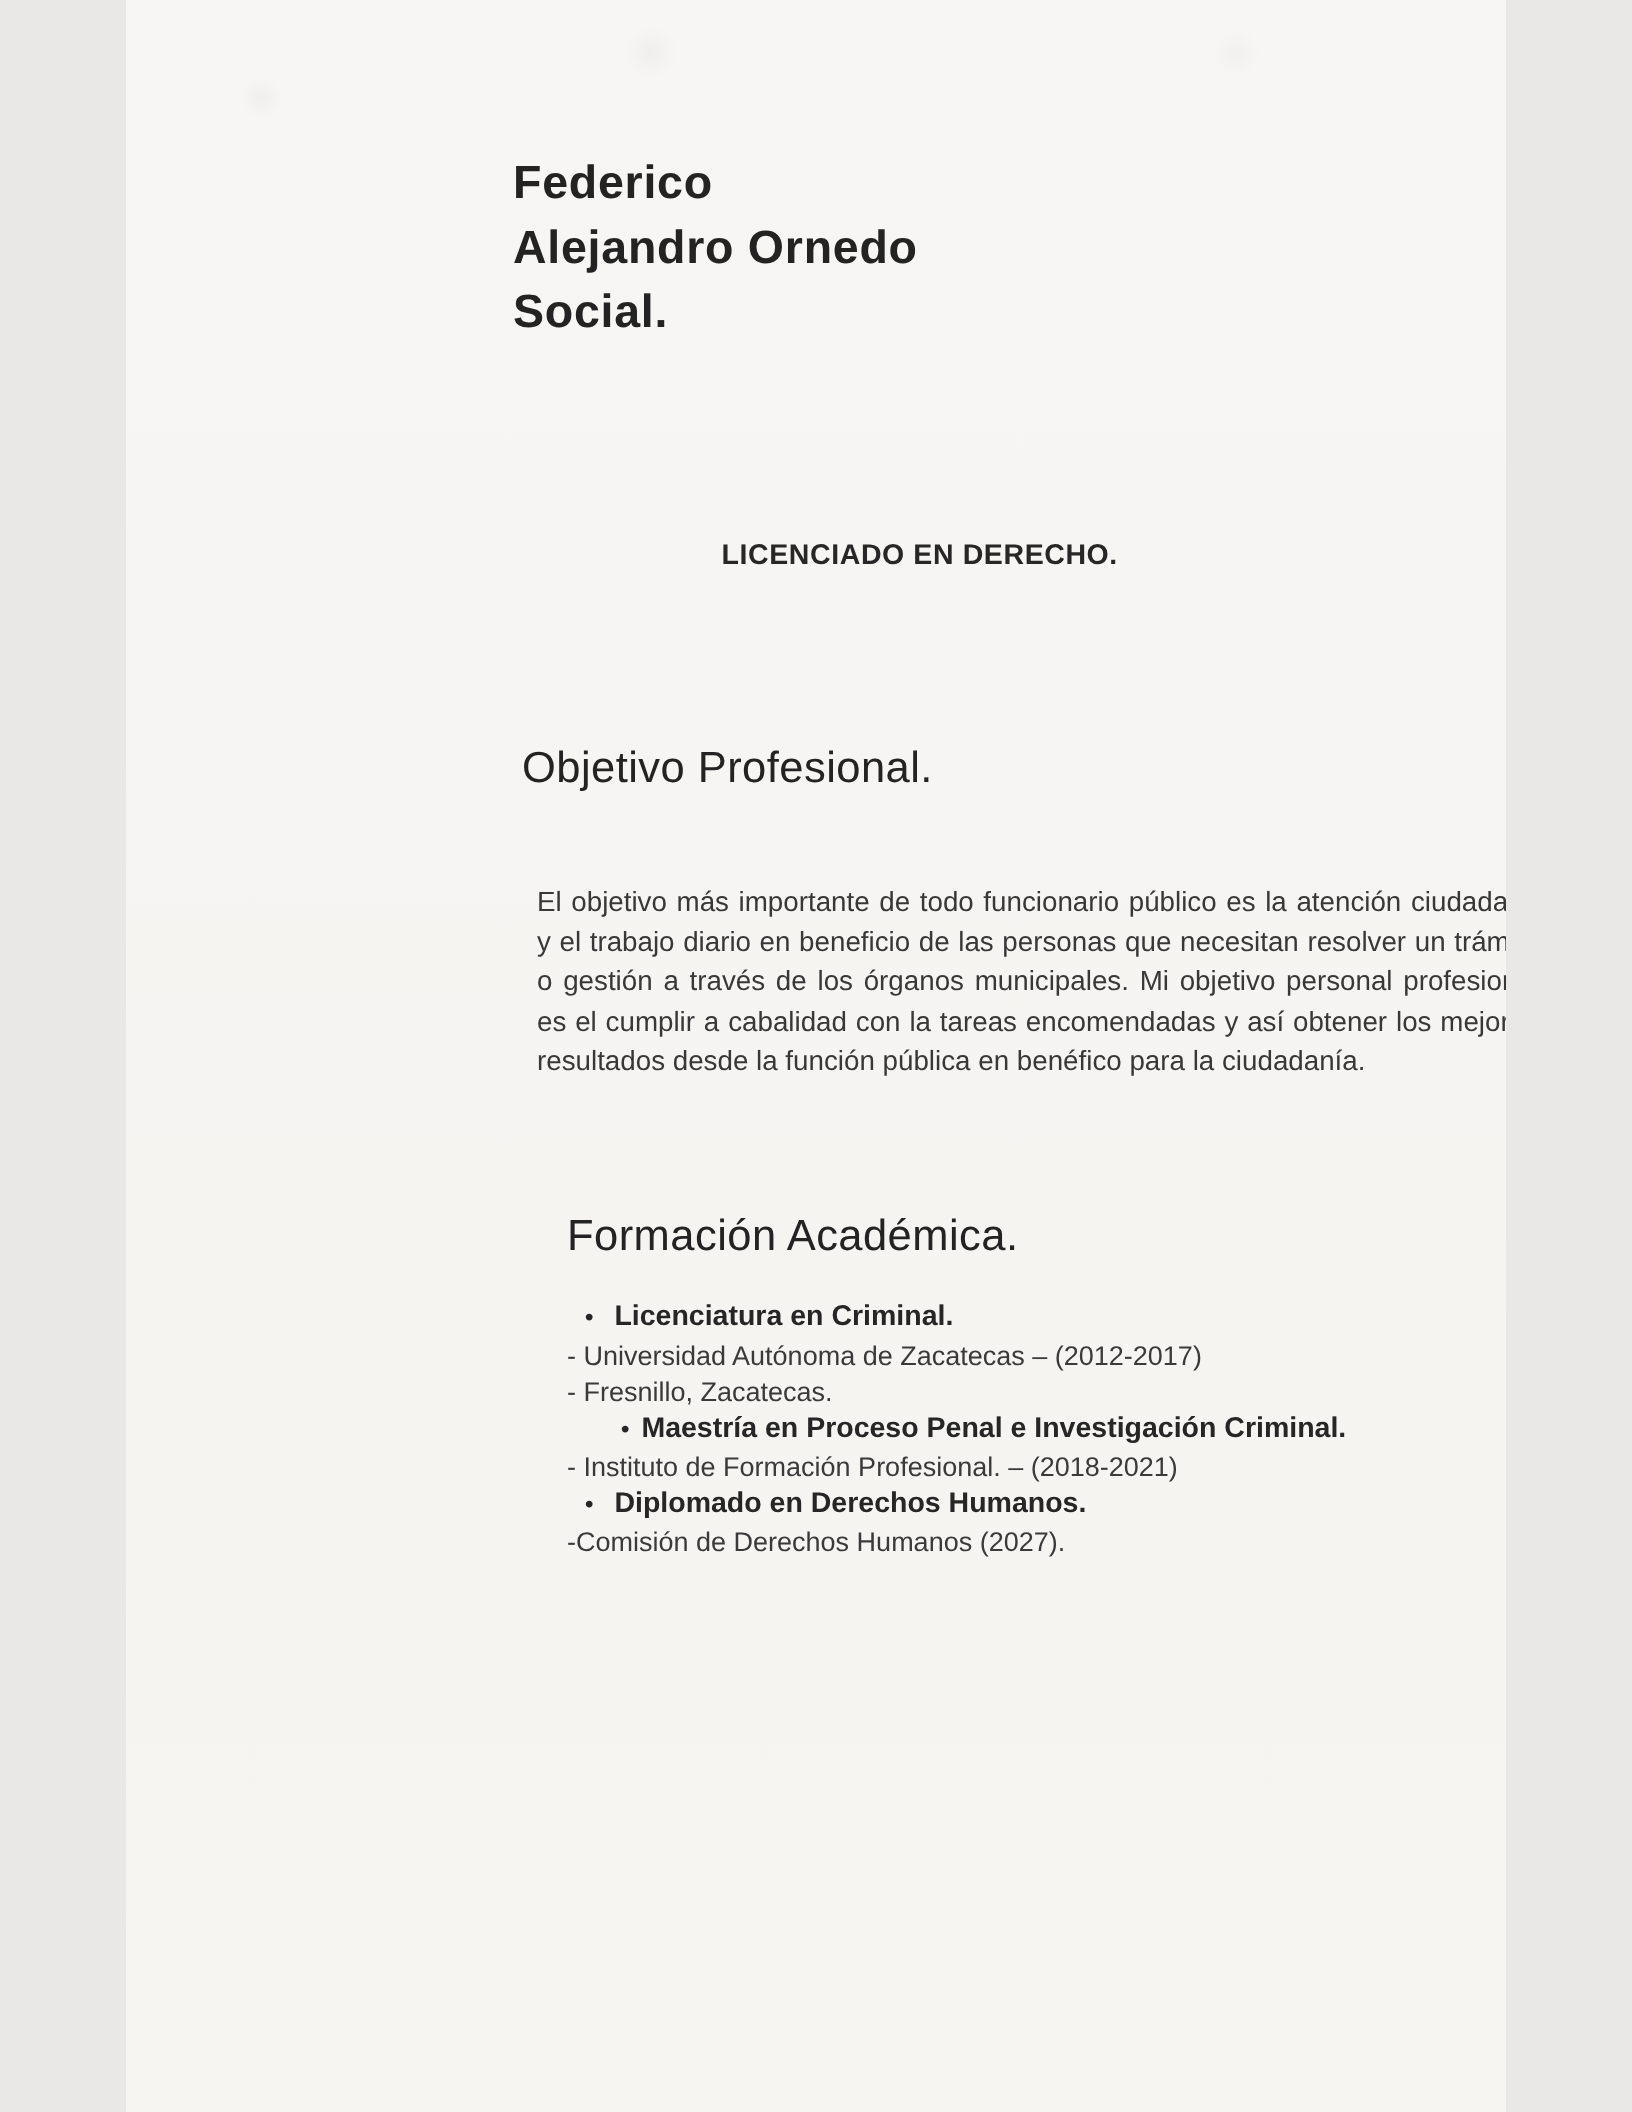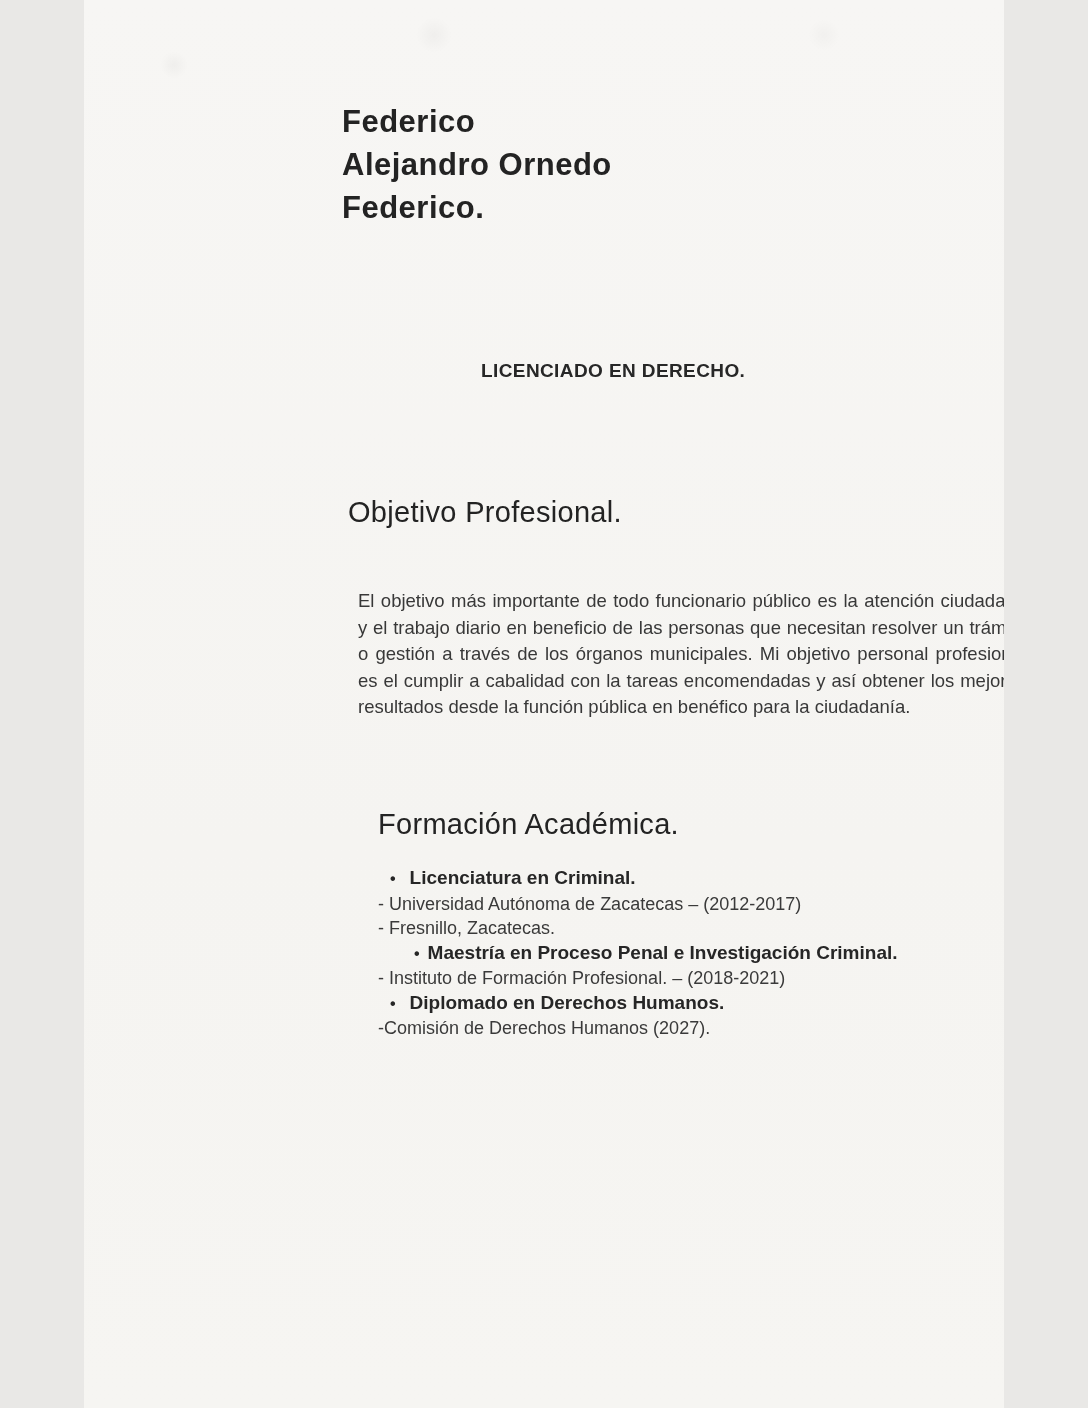--- a/index.html
+++ b/index.html
@@ -79,21 +79,21 @@
   .edu-para{ color:#3a3a3a; text-align:left; }
 </style>
 </head>
 <body>
 
 <div class="page">
 
   <div class="name-block">
     <div>Federico</div>
     <div>Alejandro Ornedo</div>
-    <div>Federico.</div>
+    <div>Social.</div>
   </div>
 
   <div class="job-title">LICENCIADO EN DERECHO.</div>
 
   <div class="section-heading objective-heading">Objetivo Profesional.</div>
 
   <div class="objective-body">El objetivo más importante de todo funcionario público es la atención ciudadana y el trabajo diario en beneficio de las personas que necesitan resolver un trámite o gestión a través de los órganos municipales. Mi objetivo personal profesional es el cumplir a cabalidad con la tareas encomendadas y así obtener los mejores resultados desde la función pública en benéfico para la ciudadanía.</div>
 
   <div class="section-heading education-heading">Formación Académica.</div>
 

